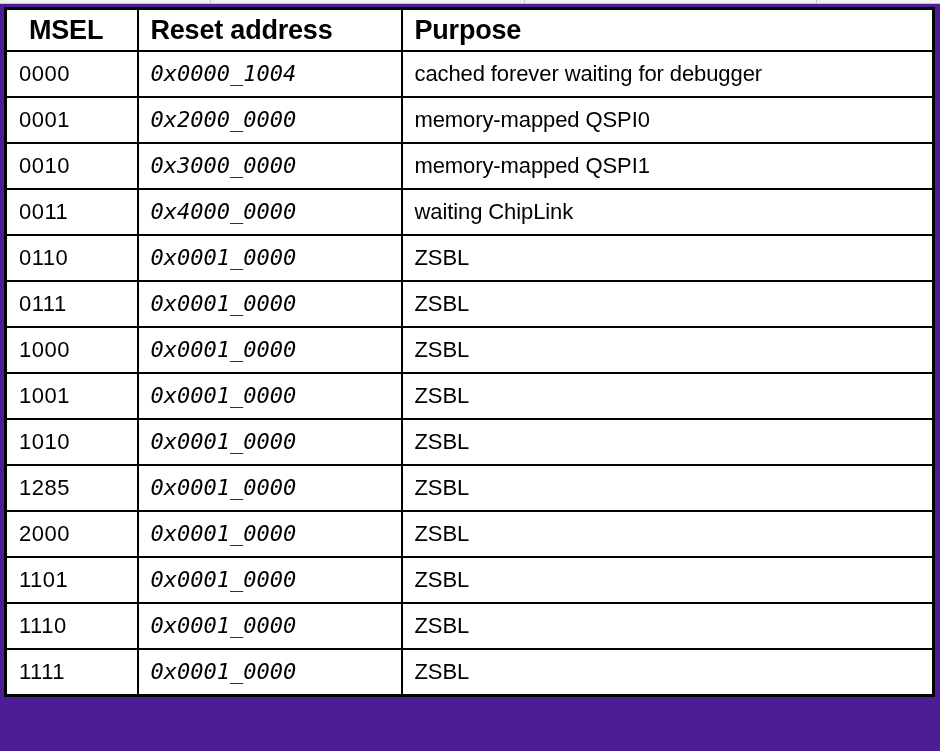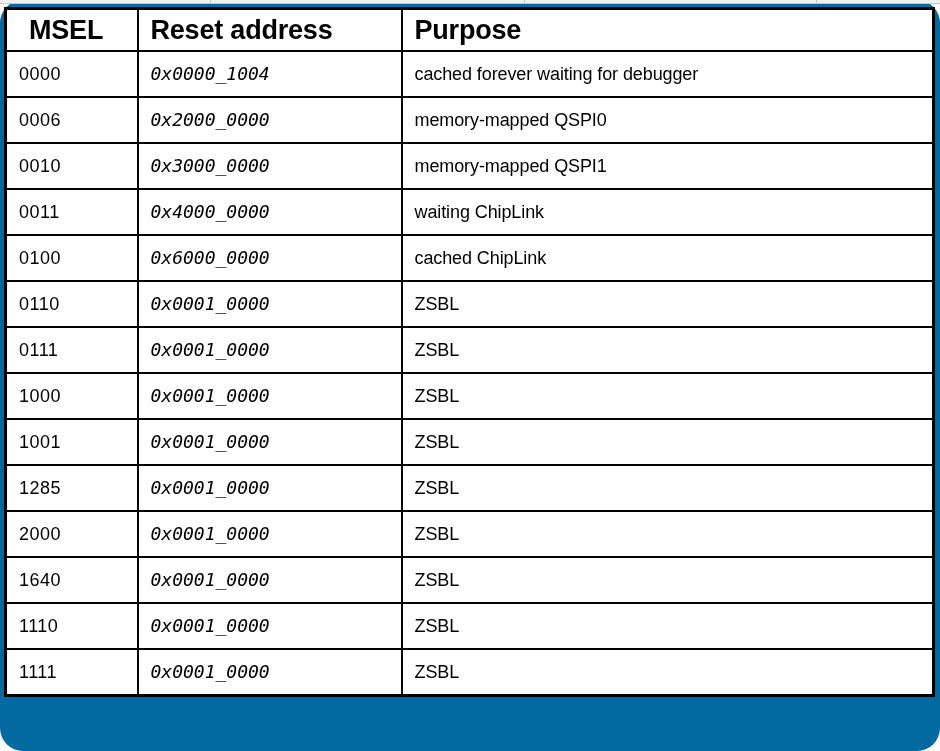--- a/index.html
+++ b/index.html
@@ -13,22 +13,21 @@
     height: 751px;
     overflow: hidden;
     font-family: "Liberation Sans", sans-serif;
     color: #000000;
   }
 
   #page {
     position: relative;
     width: 940px;
     height: 751px;
-    background: #0369a1;
-    border-radius: 23px;
+    background: #4c1d95;
   }
 
   
   .top-strip {
     position: absolute;
     left: 0;
     top: 0;
     width: 940px;
     height: 4px;
     background: #f1f1f1;
@@ -76,21 +75,21 @@
     height: 40px;
     font-weight: bold;
     font-size: 27px;
     line-height: 40px;
     letter-spacing: -0.2px;
   }
   table.msel thead th.h-msel { padding-left: 22px; }
 
   table.msel tbody td {
     height: 44px;
-    font-size: 18px;
+    font-size: 22px;
     line-height: 44px;
     font-weight: normal;
   }
 
   td.cell-msel {
     padding-left: 22px;
     letter-spacing: 0.5px;
   }
 
   td.cell-addr {
@@ -130,71 +129,71 @@
           <th>Purpose</th>
         </tr>
       </thead>
       <tbody id="table-body">
           <tr>
             <td class="cell-msel">0000</td>
             <td class="cell-addr">0x0000_1004</td>
             <td class="cell-purpose">cached forever waiting for debugger</td>
           </tr>
           <tr>
-            <td class="cell-msel">0006</td>
+            <td class="cell-msel">0001</td>
             <td class="cell-addr">0x2000_0000</td>
             <td class="cell-purpose">memory-mapped QSPI0</td>
           </tr>
           <tr>
             <td class="cell-msel">0010</td>
             <td class="cell-addr">0x3000_0000</td>
             <td class="cell-purpose">memory-mapped QSPI1</td>
           </tr>
           <tr>
             <td class="cell-msel">0011</td>
             <td class="cell-addr">0x4000_0000</td>
             <td class="cell-purpose">waiting ChipLink</td>
           </tr>
           <tr>
-            <td class="cell-msel">0100</td>
-            <td class="cell-addr">0x6000_0000</td>
-            <td class="cell-purpose">cached ChipLink</td>
-          </tr>
-          <tr>
             <td class="cell-msel">0110</td>
             <td class="cell-addr">0x0001_0000</td>
             <td class="cell-purpose">ZSBL</td>
           </tr>
           <tr>
             <td class="cell-msel">0111</td>
             <td class="cell-addr">0x0001_0000</td>
             <td class="cell-purpose">ZSBL</td>
           </tr>
           <tr>
             <td class="cell-msel">1000</td>
             <td class="cell-addr">0x0001_0000</td>
             <td class="cell-purpose">ZSBL</td>
           </tr>
           <tr>
             <td class="cell-msel">1001</td>
             <td class="cell-addr">0x0001_0000</td>
             <td class="cell-purpose">ZSBL</td>
           </tr>
           <tr>
+            <td class="cell-msel">1010</td>
+            <td class="cell-addr">0x0001_0000</td>
+            <td class="cell-purpose">ZSBL</td>
+          </tr>
+          <tr>
             <td class="cell-msel">1285</td>
             <td class="cell-addr">0x0001_0000</td>
             <td class="cell-purpose">ZSBL</td>
           </tr>
           <tr>
             <td class="cell-msel">2000</td>
             <td class="cell-addr">0x0001_0000</td>
             <td class="cell-purpose">ZSBL</td>
           </tr>
           <tr>
-            <td class="cell-msel">1640</td>
+            <td class="cell-msel">1101</td>
             <td class="cell-addr">0x0001_0000</td>
             <td class="cell-purpose">ZSBL</td>
           </tr>
           <tr>
             <td class="cell-msel">1110</td>
             <td class="cell-addr">0x0001_0000</td>
             <td class="cell-purpose">ZSBL</td>
           </tr>
           <tr>
             <td class="cell-msel">1111</td>

